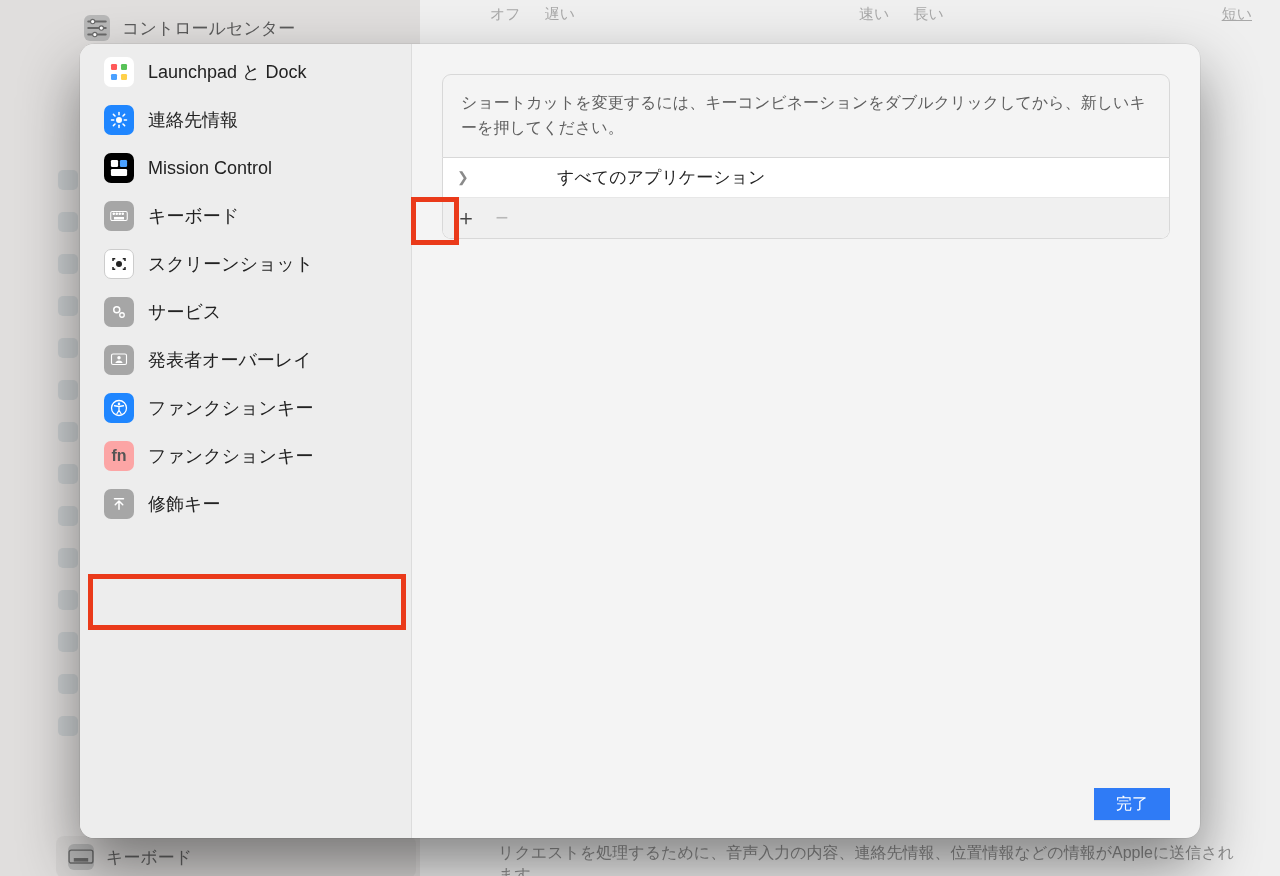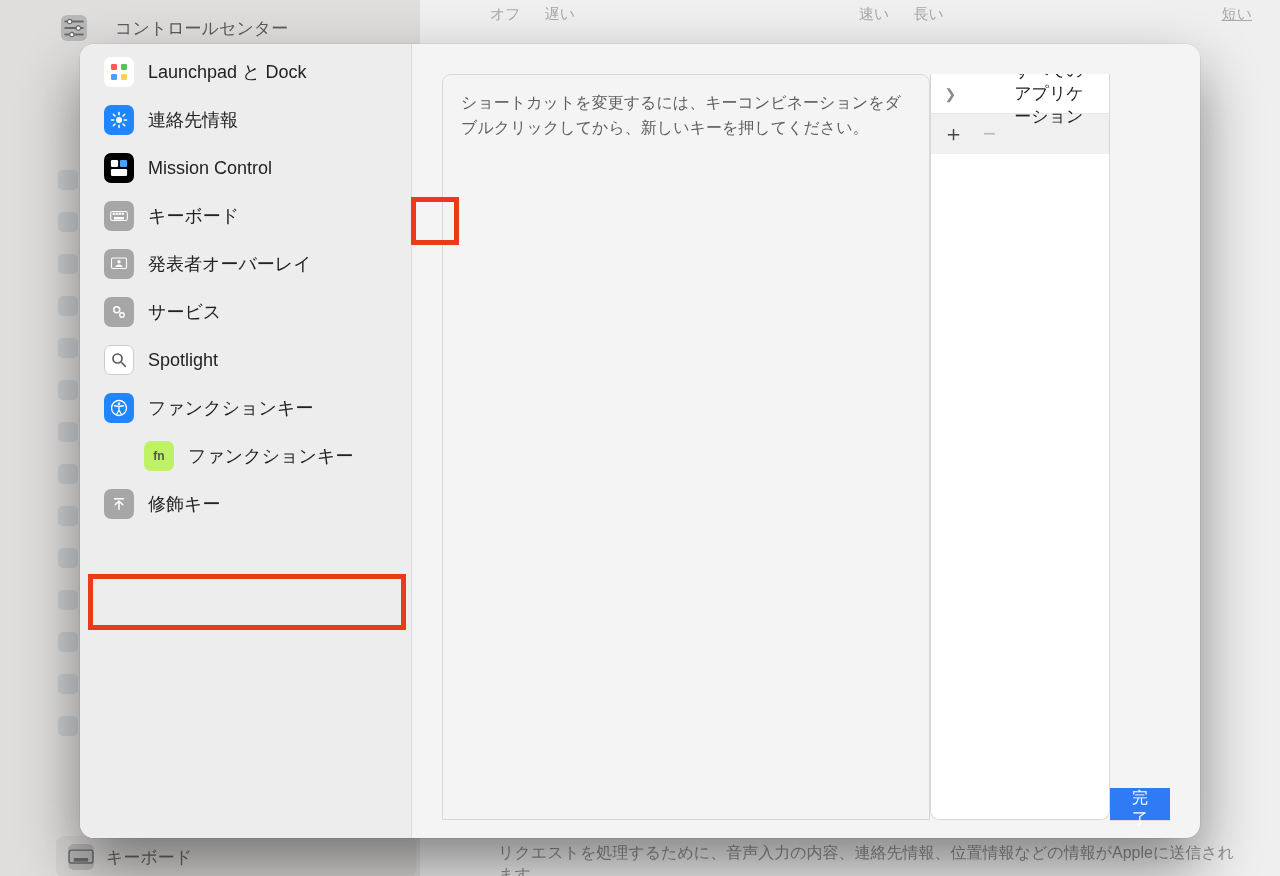--- a/index.html
+++ b/index.html
@@ -12,22 +12,22 @@
   
   .bg-settings {
     position: absolute; left: 0; top: 0; width: 1280px; height: 876px;
     background: #efefef;
   }
   .bg-sidebar {
     position: absolute; left: 0; top: 0; width: 420px; height: 876px;
     background: #e0dedd;
   }
   .bg-item-top {
-    position: absolute; left: 49px; top: 0; width: 360px; height: 56px;
-    display: flex; align-items: center; gap: 28px; padding: 0 12px;
+    position: absolute; left: 72px; top: 0; width: 360px; height: 56px;
+    display: flex; align-items: center; gap: 12px; padding: 0 12px;
     color: #5b5b5b; font-size: 17px;
   }
   .bg-item-bottom {
     position: absolute; left: 56px; top: 836px; width: 360px; height: 42px;
     background: #d7d5d4; border-radius: 8px;
     display: flex; align-items: center; gap: 12px; padding: 0 12px;
     color: #636363; font-size: 17px;
   }
   .bg-icon {
     width: 26px; height: 26px; border-radius: 6px; background: #b8b8b8;
@@ -77,21 +77,21 @@
   }
   .sb-icon svg { width: 18px; height: 18px; }
 
   
   .hl-selected {
     position: absolute; left: 8px; top: 530px; width: 318px; height: 56px;
     border: 5px solid #ea3a1a; pointer-events: none;
   }
 
   .sheet-main {
-    flex: 1; display: flex; padding: 30px 30px 18px 30px;
+    flex: 1; display: flex; flex-direction: column; padding: 30px 30px 18px 30px;
   }
   .instruction-box {
     border: 1px solid #d8d8d8; border-radius: 9px 9px 0 0;
     padding: 16px 18px; font-size: 16px; color: #5f5f5f; line-height: 1.55;
     background: #f4f4f4;
   }
   .list-box {
     border: 1px solid #d8d8d8; border-top: none; border-radius: 0 0 9px 9px;
     background: #fff; overflow: hidden;
   }
@@ -128,21 +128,21 @@
   .ic-launchpad { background: #fff; }
   .ic-display   { background: #1f86ff; }
   .ic-mission   { background: #000; }
   .ic-keyboard, .ic-input { background: #a6a6a6; }
   .ic-screenshot{ background: #fff; border:1px solid #ccc; }
   .ic-presenter { background: #a6a6a6; }
   .ic-services  { background: #a6a6a6; }
   .ic-spotlight { background: #fff; border:1px solid #ccc; }
   .ic-a11y      { background: #1f86ff; }
   .ic-apps      { background: #1f86ff; }
-  .ic-fn        { background: #bef264; color:#555; font-size:12px; font-weight:600;margin-left:40px; }
+  .ic-fn        { background: #fca5a5; color:#555; font-size:16px; font-weight:600; }
   .ic-modifier  { background: #a6a6a6; }
   .selected .sb-icon { filter: none; }
 </style>
 </head>
 <body>
 
 <div class="bg-settings">
   <div class="bg-sidebar"></div>
   <div class="bg-item-top">
     <span class="bg-icon">
@@ -245,51 +245,51 @@
             <circle cx="5" cy="4" r="1" fill="#fff"></circle>
             <circle cx="9" cy="4" r="1" fill="#fff"></circle>
             <circle cx="13" cy="4" r="1" fill="#fff"></circle>
             <circle cx="17" cy="4" r="1" fill="#fff"></circle>
           </svg>
       </span>
       <span>キーボード</span>
     </div>
 
 
+    <div class="sb-item">
+      <span class="sb-icon ic-screenshot">
+        <svg viewBox="0 0 24 24" fill="none" stroke="#222" stroke-width="2">
+            <path d="M4 8V5h3M20 8V5h-3M4 16v3h3M20 16v3h-3"></path>
+            <circle cx="12" cy="12" r="3" fill="#222"></circle>
+          </svg>
+      </span>
+      <span>スクリーンショット</span>
+    </div>
+
+    <div class="sb-item">
+      <span class="sb-icon ic-services">
+        <svg viewBox="0 0 24 24" fill="#fff">
+            <circle cx="9" cy="9" r="4" fill="none" stroke="#fff" stroke-width="2"></circle>
+            <circle cx="16" cy="16" r="3" fill="none" stroke="#fff" stroke-width="1.8"></circle>
+          </svg>
+      </span>
+      <span>サービス</span>
+    </div>
 
     <div class="sb-item">
       <span class="sb-icon ic-presenter">
         <svg viewBox="0 0 24 24" fill="#fff">
             <rect x="2" y="4" width="20" height="14" rx="2" fill="none" stroke="#fff" stroke-width="1.5"></rect>
             <circle cx="12" cy="9" r="2.3"></circle>
             <path d="M7 16c1-2.5 3-3.5 5-3.5s4 1 5 3.5z"></path>
           </svg>
       </span>
       <span>発表者オーバーレイ</span>
     </div>
 
-    <div class="sb-item">
-      <span class="sb-icon ic-services">
-        <svg viewBox="0 0 24 24" fill="#fff">
-            <circle cx="9" cy="9" r="4" fill="none" stroke="#fff" stroke-width="2"></circle>
-            <circle cx="16" cy="16" r="3" fill="none" stroke="#fff" stroke-width="1.8"></circle>
-          </svg>
-      </span>
-      <span>サービス</span>
-    </div>
-
-    <div class="sb-item">
-      <span class="sb-icon ic-spotlight">
-        <svg viewBox="0 0 24 24" fill="none" stroke="#555" stroke-width="2.2">
-            <circle cx="10" cy="10" r="6"></circle>
-            <line x1="15" y1="15" x2="21" y2="21"></line>
-          </svg>
-      </span>
-      <span>Spotlight</span>
-    </div>
 
     <div class="sb-item">
       <span class="sb-icon ic-a11y">
         <svg viewBox="0 0 24 24" fill="#fff">
             <circle cx="12" cy="12" r="10" fill="none" stroke="#fff" stroke-width="1.7"></circle>
             <circle cx="12" cy="6.5" r="1.7"></circle>
             <path d="M6 9l6 1 6-1M12 10v5l-3 5M12 15l3 5" stroke="#fff" stroke-width="1.7" stroke-linecap="round" fill="none"></path>
           </svg>
       </span>
       <span>ファンクションキー</span>

